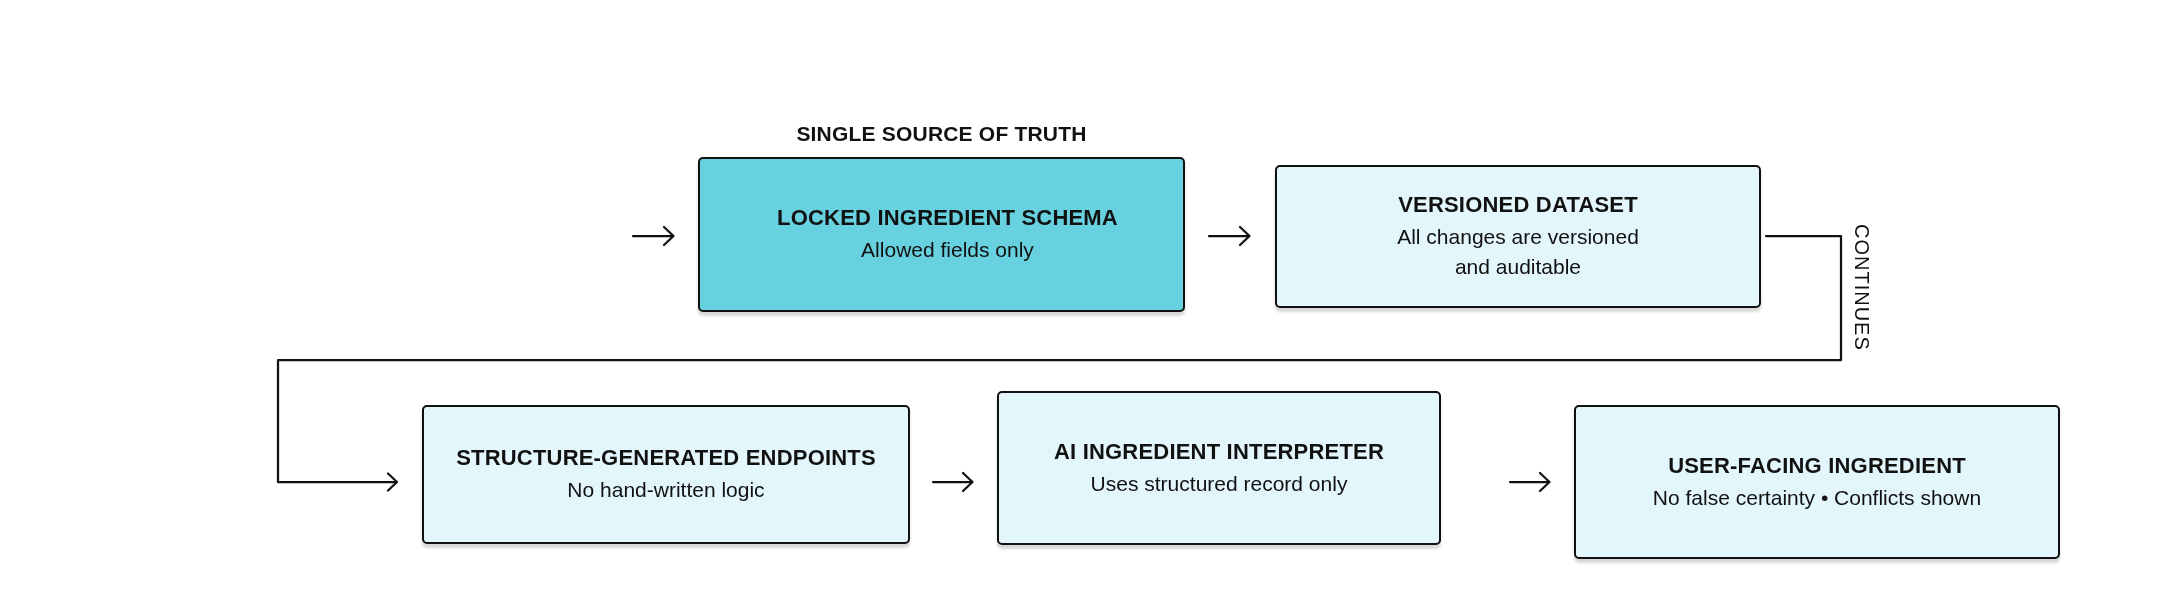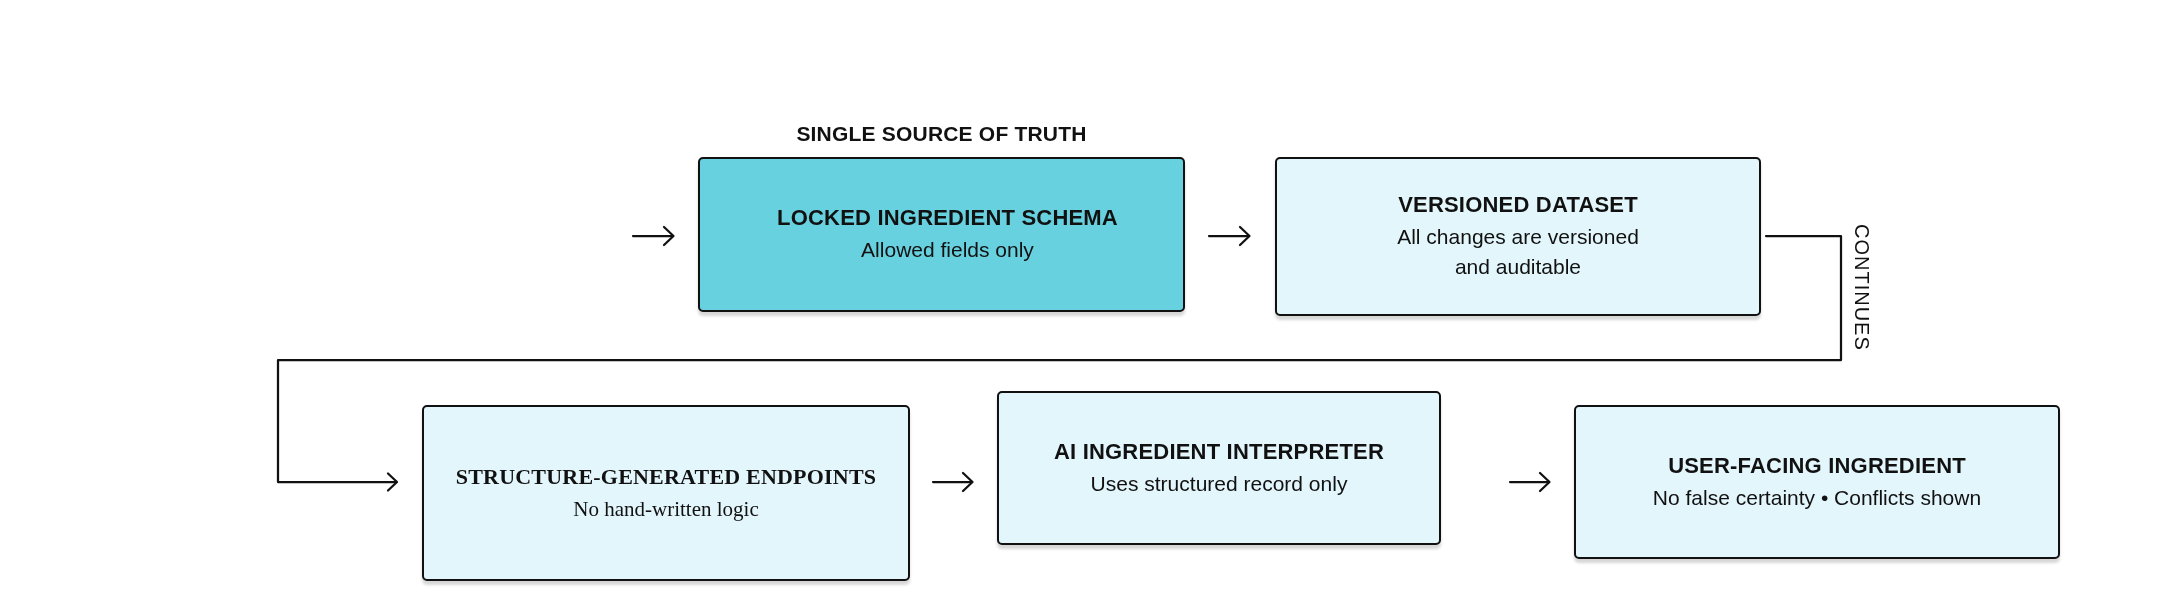--- a/index.html
+++ b/index.html
@@ -50,22 +50,22 @@
     white-space: nowrap;
     letter-spacing: 0.2px;
   }
   .node-subtitle {
     font-size: 21px;
     line-height: 30px;
     white-space: pre-line;
   }
   .n1 { left: 123px;  top: 117px; width: 486px; height: 155px; }
   .n2 { left: 698px;  top: 117px; width: 487px; height: 155px; padding-left: 12px; }
-  .n3 { left: 1275px; top: 117px; width: 486px; height: 159px; }
-  .n4 { left: 422px;  top: 365px; width: 488px; height: 176px; font-family: Liberation Serif, serif; }
+  .n3 { left: 1275px; top: 125px; width: 486px; height: 143px; }
+  .n4 { left: 422px;  top: 365px; width: 488px; height: 139px; }
   .n5 { left: 997px;  top: 351px; width: 444px; height: 154px; }
   .n6 { left: 1574px; top: 365px; width: 486px; height: 154px; }
   .schema-label {
     position: absolute;
     left: 698px;
     top: 81px;
     width: 487px;
     text-align: center;
     font-weight: bold;
     font-size: 21px;

